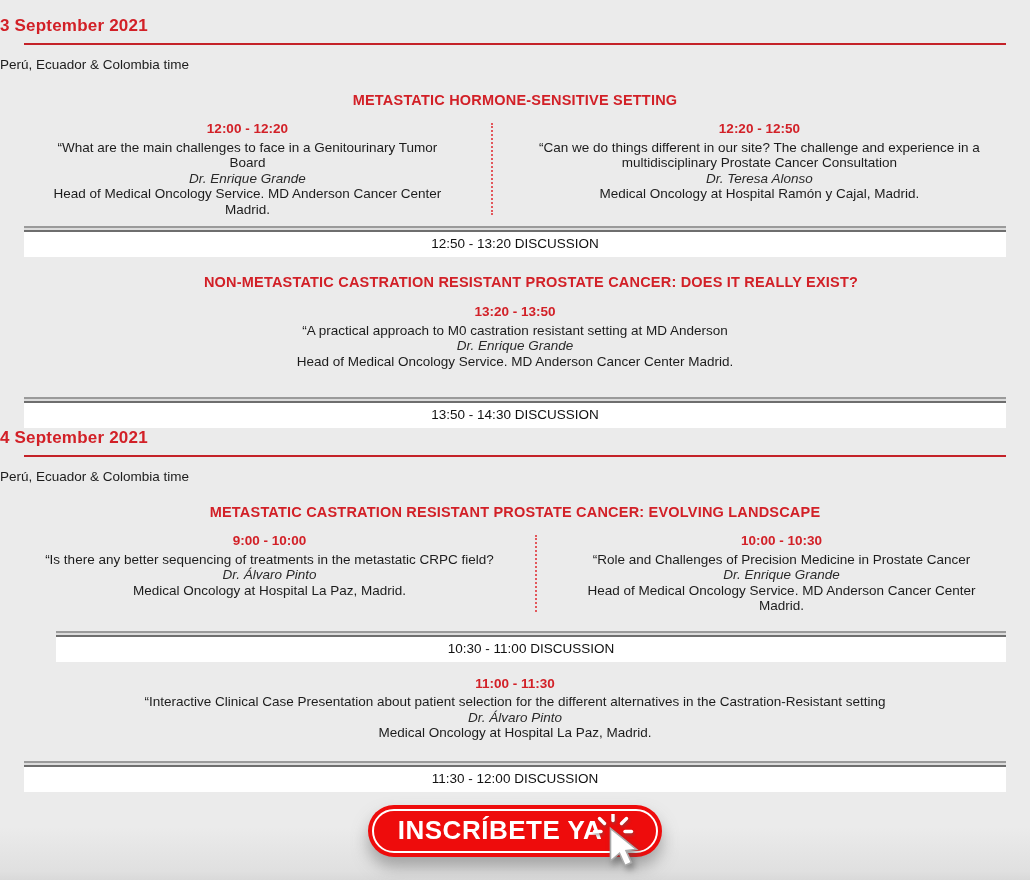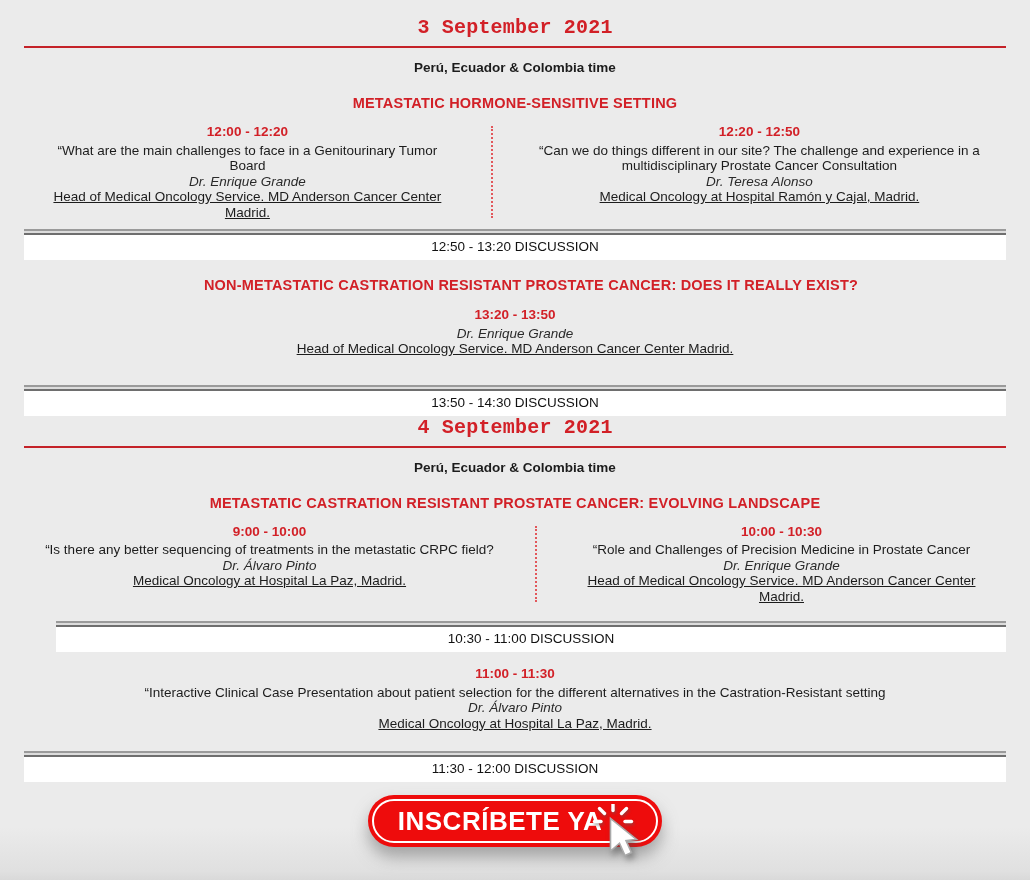--- a/index.html
+++ b/index.html
@@ -8,35 +8,32 @@
     font-family:"Liberation Sans","DejaVu Sans",sans-serif;
     color:#222;
     overflow:hidden;
   }
   .page {
     width:1030px; height:880px;
     background:linear-gradient(180deg,#ebebeb 0%,#ebebeb 94%,#e0e0e0 99%,#d9d9d9 100%);
     padding-top:16px;
   }
   .date-title {
-    text-align:center;
     color:#d22027;
-    font-size:20px;
+    font-size:17px;
     font-weight:bold;
     letter-spacing:.2px;
-    font-family:Liberation Mono, monospace;
   }
   .red-rule {
     height:2px;
     background:#c42128;
     margin:7px 24px 0 24px;
   }
   .timezone {
-    text-align:center;
-    font-weight:bold;
+    font-weight:normal;
     font-size:13.5px;
     margin-top:12px;
     color:#1c1c1c;
   }
   .track-heading {
     text-align:center;
     color:#d22027;
     font-weight:bold;
     font-size:14.5px;
     margin-top:20px;
@@ -55,21 +52,21 @@
   .day2-right { flex:1; }
   .col-divider {
     flex:0 0 0px;
     border-left:2px dotted #e2575b;
     align-self:stretch;
     margin:2px 0;
   }
   .s-time { color:#d22027; font-weight:bold; font-size:13.5px; margin-bottom:3px; }
   .s-title { font-weight:normal; color:#1c1c1c; }
   .s-speaker { font-style:italic; color:#2a2a2a; }
-  .s-affil { color:#1c1c1c;text-decoration:underline; }
+  .s-affil { color:#1c1c1c; }
   .single-session {
     text-align:center;
     font-size:13.5px;
     line-height:15.5px;
     margin:14px 24px 0 24px;
   }
   .discussion-bar { margin:9px 24px 0 24px; }
   .discussion-bar .line-a { height:2px; background:#9a9a9a; }
   .discussion-bar .line-gap { height:2px; background:#dcdcdc; }
   .discussion-bar .line-b { height:2px; background:#6e6e6e; }
@@ -157,20 +154,21 @@
       <div class="line-a"></div>
       <div class="line-gap"></div>
       <div class="line-b"></div>
       <div class="bar-body">12:50 - 13:20 DISCUSSION</div>
     </div>
 
     <div class="track-heading mt17">NON-METASTATIC CASTRATION RESISTANT PROSTATE CANCER: DOES IT REALLY EXIST?</div>
 
     <div class="single-session">
       <div class="s-time">13:20 - 13:50</div>
+      <div class="s-title">“A practical approach to M0 castration resistant setting at MD Anderson</div>
       <div class="s-speaker">Dr. Enrique Grande</div>
       <div class="s-affil">Head of Medical Oncology Service. MD Anderson Cancer Center Madrid.</div>
     </div>
 
     <div class="discussion-bar mt16">
       <div class="line-a"></div>
       <div class="line-gap"></div>
       <div class="line-b"></div>
       <div class="bar-body">13:50 - 14:30 DISCUSSION</div>
     </div>

